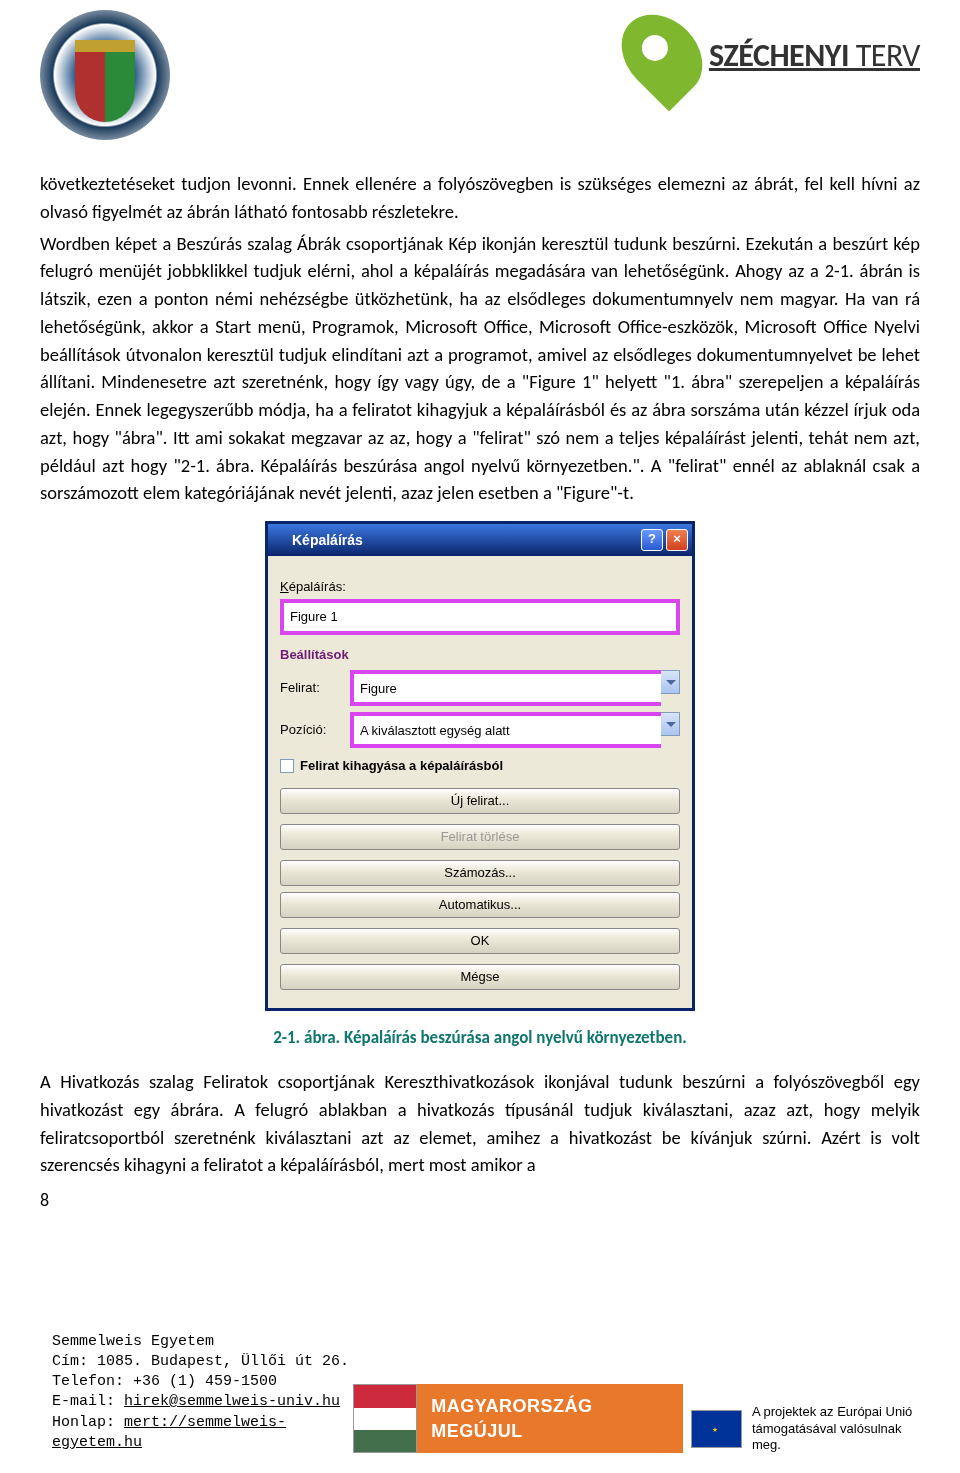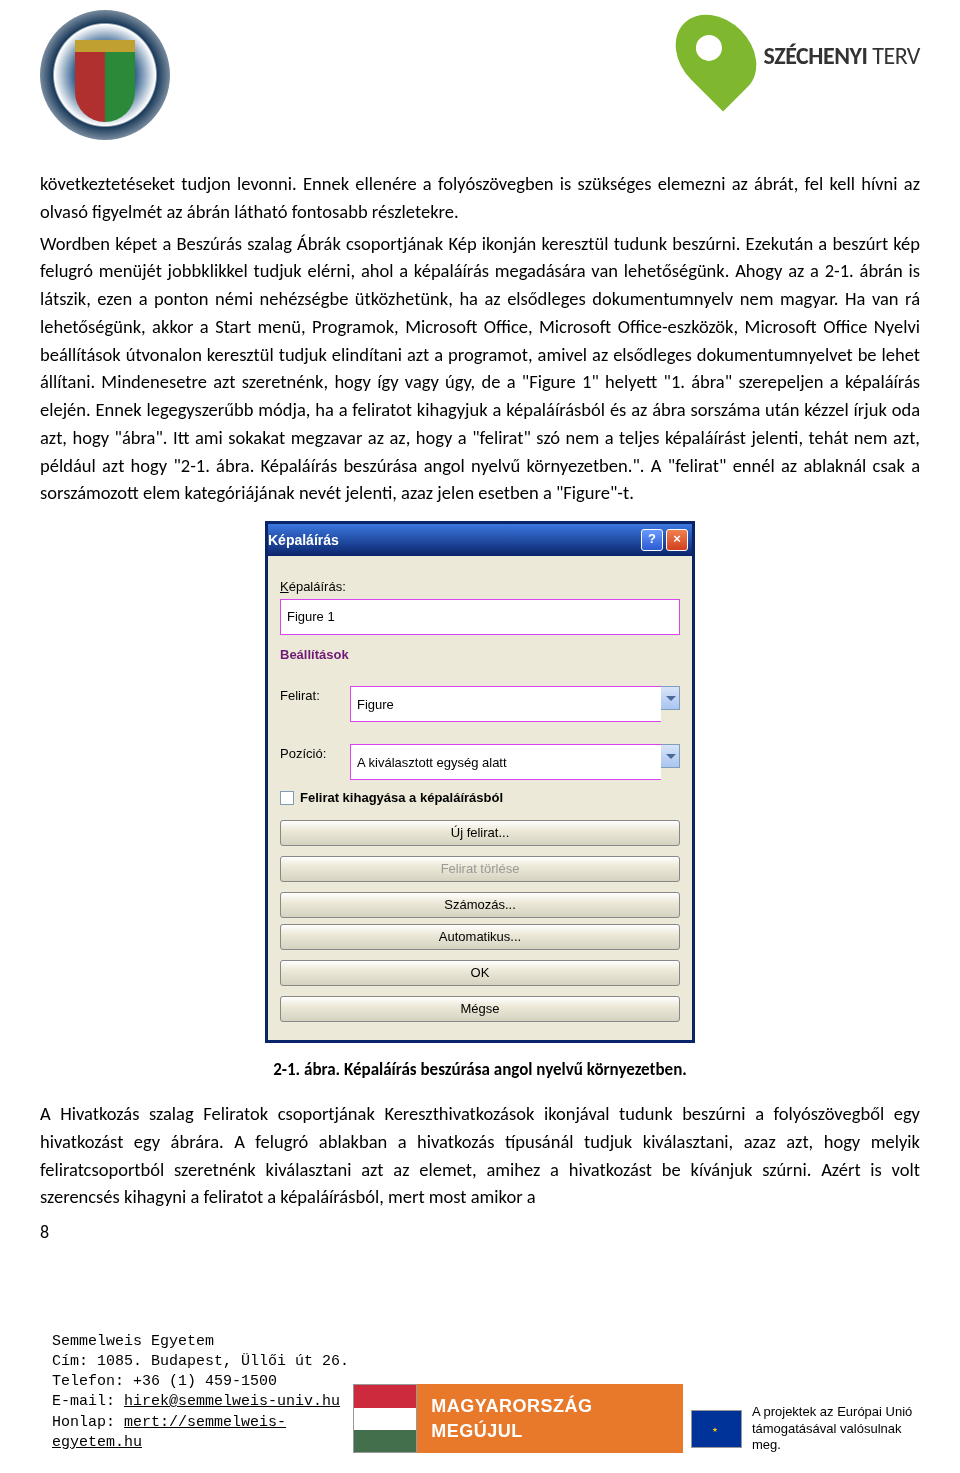--- a/index.html
+++ b/index.html
@@ -41,21 +41,21 @@
     position: relative;
   }
   .sz-pin::after {
     content: "";
     position: absolute;
     left: 22px; top: 22px;
     width: 26px; height: 26px;
     background: #fff;
     border-radius: 50%;
   }
-  .sz-text { font-size: 24px; font-weight: 300; color: #333; letter-spacing: -0.5px; }
+  .sz-text { font-size: 32px; font-weight: 300; color: #333; letter-spacing: -0.5px; text-decoration: underline; }
   .sz-text b { font-weight: 800; }
 
   .content {
     padding: 30px 40px 10px 40px;
     font-size: 18.5px;
     line-height: 1.5;
     text-align: justify;
   }
 
   .dialog {
@@ -68,21 +68,21 @@
     color: #000;
   }
   .titlebar {
     height: 32px;
     background: linear-gradient(180deg, #3b77e0 0%, #0a246a 100%);
     color: #fff;
     font-weight: bold;
     display: flex;
     align-items: center;
     justify-content: space-between;
-    padding: 0 4px 0 0;
+    padding: 0 4px 0 24px;
     font-size: 14px;
   }
   .titlebar-right { display: flex; gap: 3px; }
   .tb-btn {
     width: 22px; height: 22px;
     background: linear-gradient(180deg, #f08050 0%, #d04020 100%);
     border: 1px solid #fff;
     border-radius: 3px;
     color: #fff;
     text-align: center;
@@ -90,21 +90,21 @@
     font-weight: bold;
     font-size: 13px;
   }
   .tb-help { background: linear-gradient(180deg, #6a9aff 0%, #2a5ad0 100%); }
   .dlg-body { padding: 17px 12px 12px 12px; }
   .dlg-label { margin: 4px 0 2px 0; }
   .dlg-label .u { text-decoration: underline; }
   .dlg-input {
     width: 100%; height: 36px;
     background: #fff;
-    border: 1px solid #d946ef;
+    border: 4px solid #d946ef;
     padding: 2px 6px;
     font-family: Tahoma, Arial, sans-serif;
     font-size: 13px;
   }
   .dlg-combo { display: flex; }
   .dlg-combo .arrow {
     width: 20px; height: 24px;
     background: linear-gradient(180deg, #d8e4f8 0%, #aac5f0 100%);
     border: 1px solid #7f9db9;
     border-left: none;
@@ -114,21 +114,21 @@
     content: "";
     position: absolute;
     left: 5px; top: 9px;
     border-left: 5px solid transparent;
     border-right: 5px solid transparent;
     border-top: 5px solid #4a6a9a;
   }
   .dlg-group-title { color: #701a75; margin: 10px 0 4px 0; font-weight: bold; }
   .dlg-row { display: flex; align-items: center; gap: 10px; margin: 6px 0; }
   .dlg-row-label { width: 60px; }
-  .dlg-row .dlg-combo { flex: 1; margin-top: 16px; }
+  .dlg-row .dlg-combo { flex: 1; }
   .dlg-check { display: flex; align-items: center; gap: 6px; margin: 8px 0 12px 0; font-weight: bold; }
   .chkbox {
     width: 14px; height: 14px;
     background: #fff;
     border: 1px solid #7f9db9;
   }
   .btnrow { display: flex; gap: 10px; justify-content: space-between; margin: 6px 0; flex-direction: column; }
   .winbtn {
     flex: 1;
     height: 26px;
@@ -136,21 +136,21 @@
     border: 1px solid #888;
     border-radius: 3px;
     font-family: Tahoma, Arial, sans-serif;
     font-size: 13px;
     text-align: center;
     line-height: 24px;
   }
   .winbtn.disabled { color: #999; }
   .caption {
     text-align: center;
-    color: #000000;
+    color: #0f766e;
     font-weight: bold;
     font-size: 17px;
     margin: 14px 0 18px 0;
   }
 
   .pagenum { padding: 0 40px; font-size: 18px; }
 
   .footer {
     position: absolute;
     bottom: 20px;

